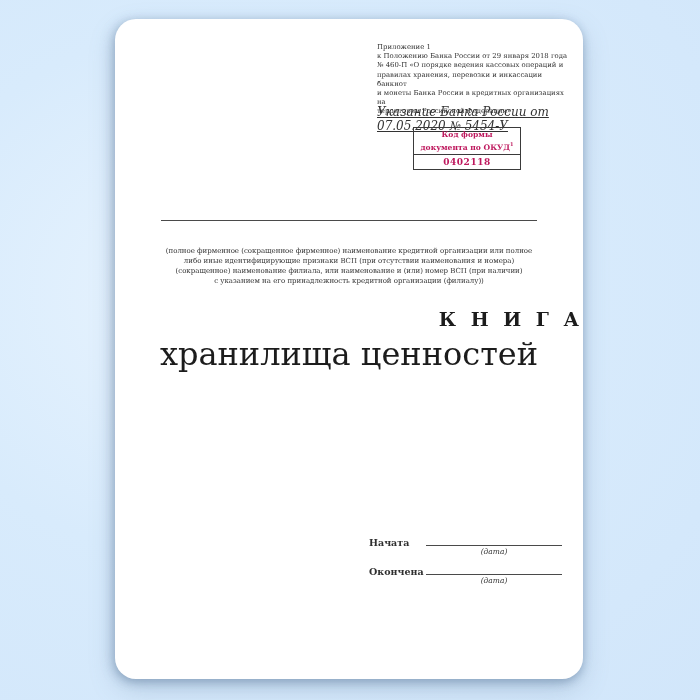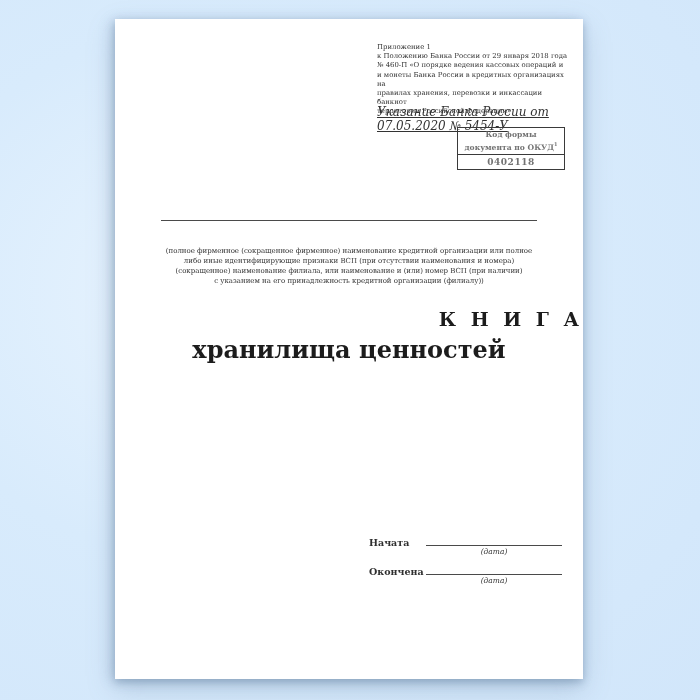--- a/index.html
+++ b/index.html
@@ -7,37 +7,38 @@
   body {
     font-family:"DejaVu Serif","Liberation Serif",serif;
     background:radial-gradient(ellipse 760px 640px at 32% 42%, #e9f4fe 0%, #d8ebfc 42%, #d0e5fa 100%);
     position:relative;
     overflow:hidden;
   }
   .paper {
     position:absolute; left:115px; top:19px; width:468px; height:660px;
     background:#ffffff;
     box-shadow:0 3px 8px rgba(96,125,158,.40), 0 10px 26px rgba(96,125,158,.28), -4px 2px 12px rgba(96,125,158,.22);
+    border-radius:21px;
   }
   .ink { color:#333333; }
 
   
   .header-note {
     position:absolute; left:262px; top:24px; width:195px;
     font-size:6.9px; line-height:9.2px; color:#333;
   }
   .directive {
     position:absolute; left:262px; top:86px; width:195px;
     font-size:12px; font-style:italic; color:#333;text-decoration:underline;
   }
 
   
   .okud-box {
     position:absolute; left:298px; top:108px; width:108px;
-    border:1.2px solid #3a3a3a; color:#737373;margin-left:44px;
+    border:1.2px solid #3a3a3a; color:#be185d;
   }
   .okud-label {
     text-align:center; font-weight:bold; font-size:7.6px; line-height:9.6px;
     padding:2px 0 2px 0; border-bottom:1.2px solid #3a3a3a;
   }
   .okud-label sup { font-size:5px; }
   .okud-code {
     text-align:center; font-weight:bold; font-size:9px; padding:2px 0 2.5px 0;
     letter-spacing:.5px;
   }
@@ -53,21 +54,21 @@
   }
 
   
   .title {
     position:absolute; left:0; top:289px; width:100%;
     text-align:right; font-size:19px; font-weight:bold; letter-spacing:4px;
     color:#1c1c1c;
   }
   .subtitle {
     position:absolute; left:0; top:316px; width:100%;
-    text-align:center; font-size:24px; font-weight:bold; color:#1c1c1c;
+    text-align:center; font-size:32px; font-weight:normal; color:#1c1c1c;
   }
 
   
   .dates { position:absolute; left:225px; top:515px; }
   .date-row { display:flex; margin-bottom:7px;margin-left:29px; }
   .date-label {
     width:57px; font-weight:bold; font-size:9.5px; color:#2f2f2f; padding-top:3px;
   }
   .date-field { width:136px; text-align:center; }
   .date-line { height:12px; border-bottom:1px solid #4a4a4a; }
@@ -75,22 +76,22 @@
 </style>
 </head>
 <body>
 
 <div class="paper">
 
   <div class="header-note">
     <div>Приложение 1</div>
     <div>к Положению Банка России от 29 января 2018 года</div>
     <div>№ 460-П «О порядке ведения кассовых операций и</div>
+    <div>правилах хранения, перевозки и инкассации банкнот</div>
     <div>и монеты Банка России в кредитных организациях на</div>
-    <div>правилах хранения, перевозки и инкассации банкнот</div>
     <div>территории Российской Федерации»</div>
   </div>
 
   <div class="directive">Указание Банка России от 07.05.2020 № 5454-У</div>
 
   <div class="okud-box">
     <div class="okud-label">
       <span>Код формы</span><br>
       <span>документа по ОКУД</span><sup>1</sup>
     </div>

